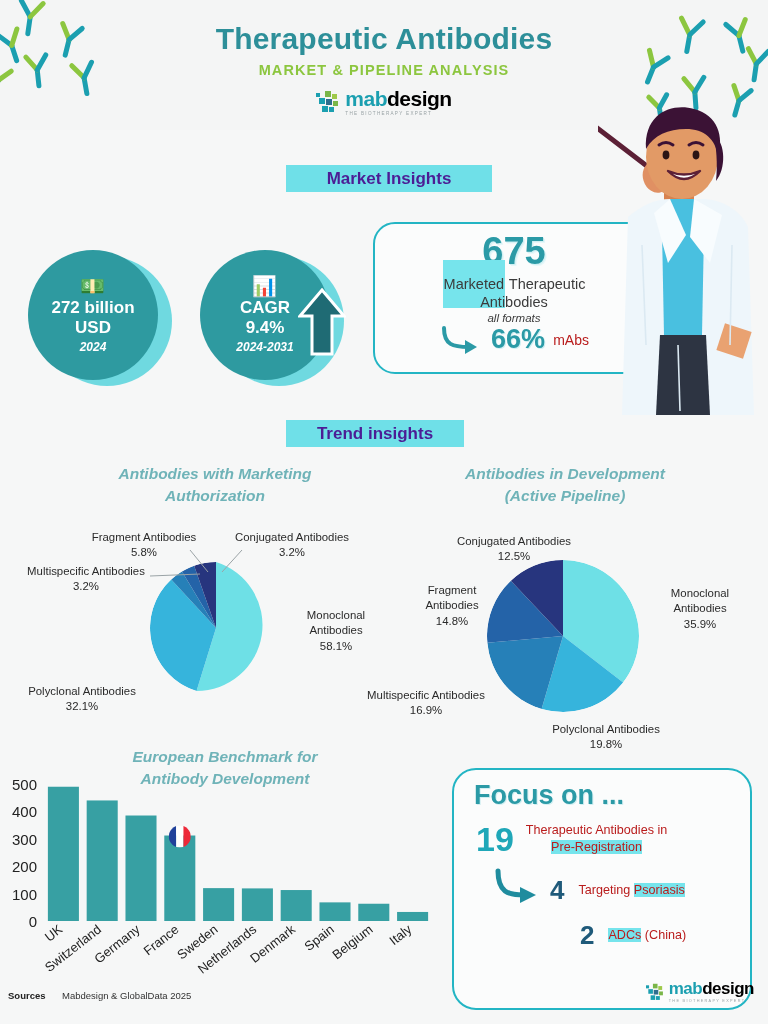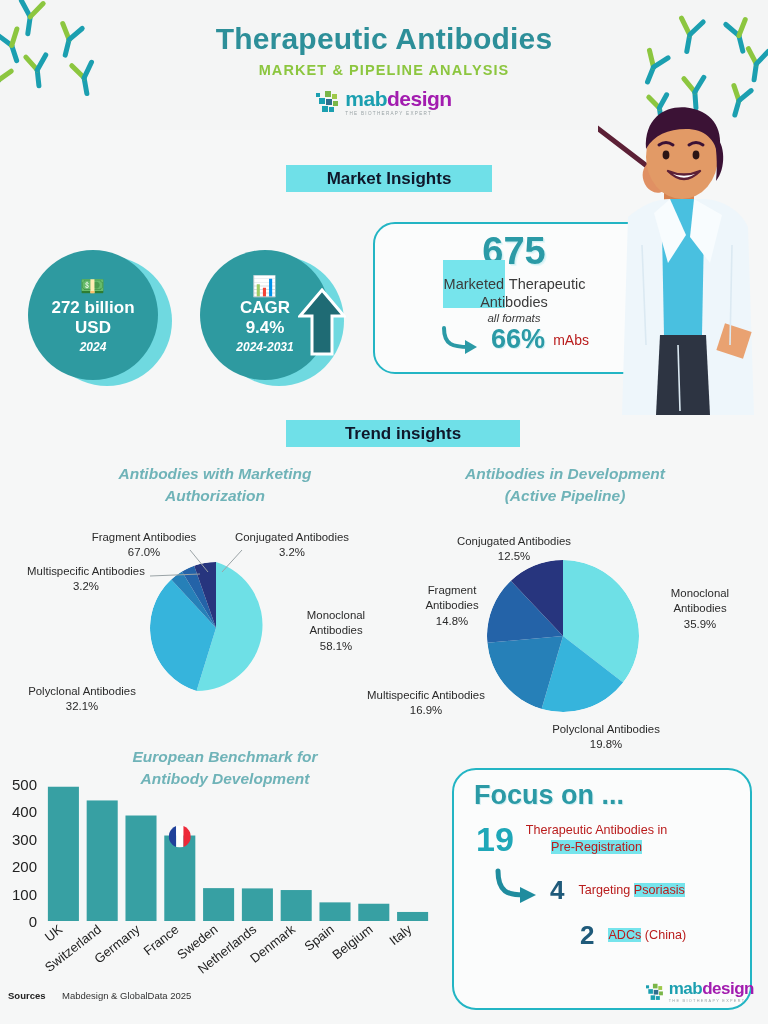--- a/index.html
+++ b/index.html
@@ -31,31 +31,31 @@
     font-size: 14.5px; font-weight: 700; color: #8cc63f; letter-spacing: 1.1px;
   }
   .logo-head { position: absolute; top: 88px; left: 0; width: 768px; display:flex; justify-content:center; }
 
   
   .logo { display: inline-flex; align-items: flex-end; gap: 3px; }
   .logo .mark { width: 26px; height: 26px; position: relative; }
   .logo .wordwrap { display:flex; flex-direction:column; align-items:flex-start; }
   .logo .word { font-size: 21px; font-weight: 700; line-height: 1; letter-spacing: -0.5px; }
   .logo .word .mab { color: #1b9fb0; }
-  .logo .word .design { color: #a21caf; text-align: right; }
+  .logo .word .design { color: #000000; text-align: right; }
   .logo .tag { font-size: 4.6px; letter-spacing: 1.3px; color: #9aa3a6; margin-top: 2px; }
 
   
   .banner {
     position: absolute; height: 27px; background: #6fe0e8;
     display:flex; align-items:center; justify-content:center;
-    color:#0f172a; font-weight:700; font-size:17px;
+    color:#4c1d95; font-weight:700; font-size:17px;
   }
   #banner-market { left: 286px; top: 165px; width: 206px; }
-  #banner-trend  { left: 286px; top: 420px; width: 234px; }
+  #banner-trend  { left: 286px; top: 420px; width: 178px; }
 
   
   .stat-circle-wrap { position: absolute; }
   .stat-shadow {
     position:absolute; border-radius:50%; background:#6fd9e0;
   }
   .stat-circle {
     position:absolute; border-radius:50%; background:#2e9aa0;
     display:flex; flex-direction:column; align-items:center; justify-content:center;
     color:#fff; text-align:center;
@@ -348,21 +348,21 @@
       <path d="M0 0 L-33.92 -36.74 A50 50 0 0 1 -25.80 -42.84 Z" fill="#2680b8"></path>
 
       <path d="M0 0 L-25.80 -42.84 A50 50 0 0 1 -16.58 -47.17 Z" fill="#2463a8"></path>
 
       <path d="M0 0 L-16.58 -47.17 A50 50 0 0 1 0 -50 Z" fill="#27357e"></path>
     </g>
   </svg>
 
   <div class="plabel" style="left:64px; top:530px; width:160px; text-align:center;">
     <span>Fragment Antibodies</span>
-    <span class="v">67.0%</span>
+    <span class="v">5.8%</span>
   </div>
   <div class="plabel" style="left:212px; top:530px; width:160px; text-align:center;">
     <span>Conjugated Antibodies</span>
     <span class="v">3.2%</span>
   </div>
   <div class="plabel" style="left:6px; top:564px; width:160px; text-align:center;">
     <span>Multispecific Antibodies</span>
     <span class="v">3.2%</span>
   </div>
   <div class="plabel" style="left:288px; top:608px; width:96px; text-align:center;">

